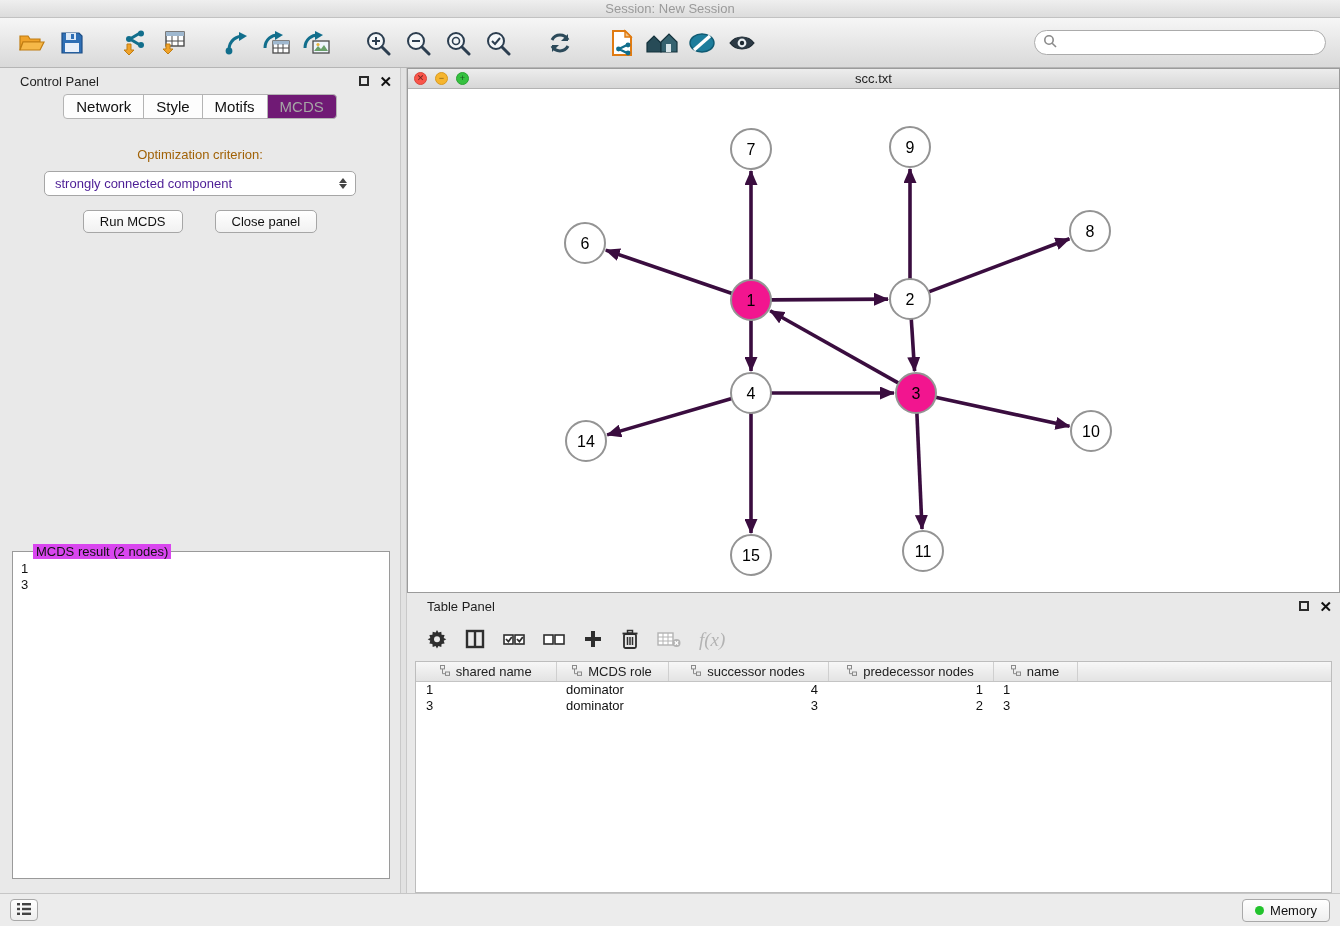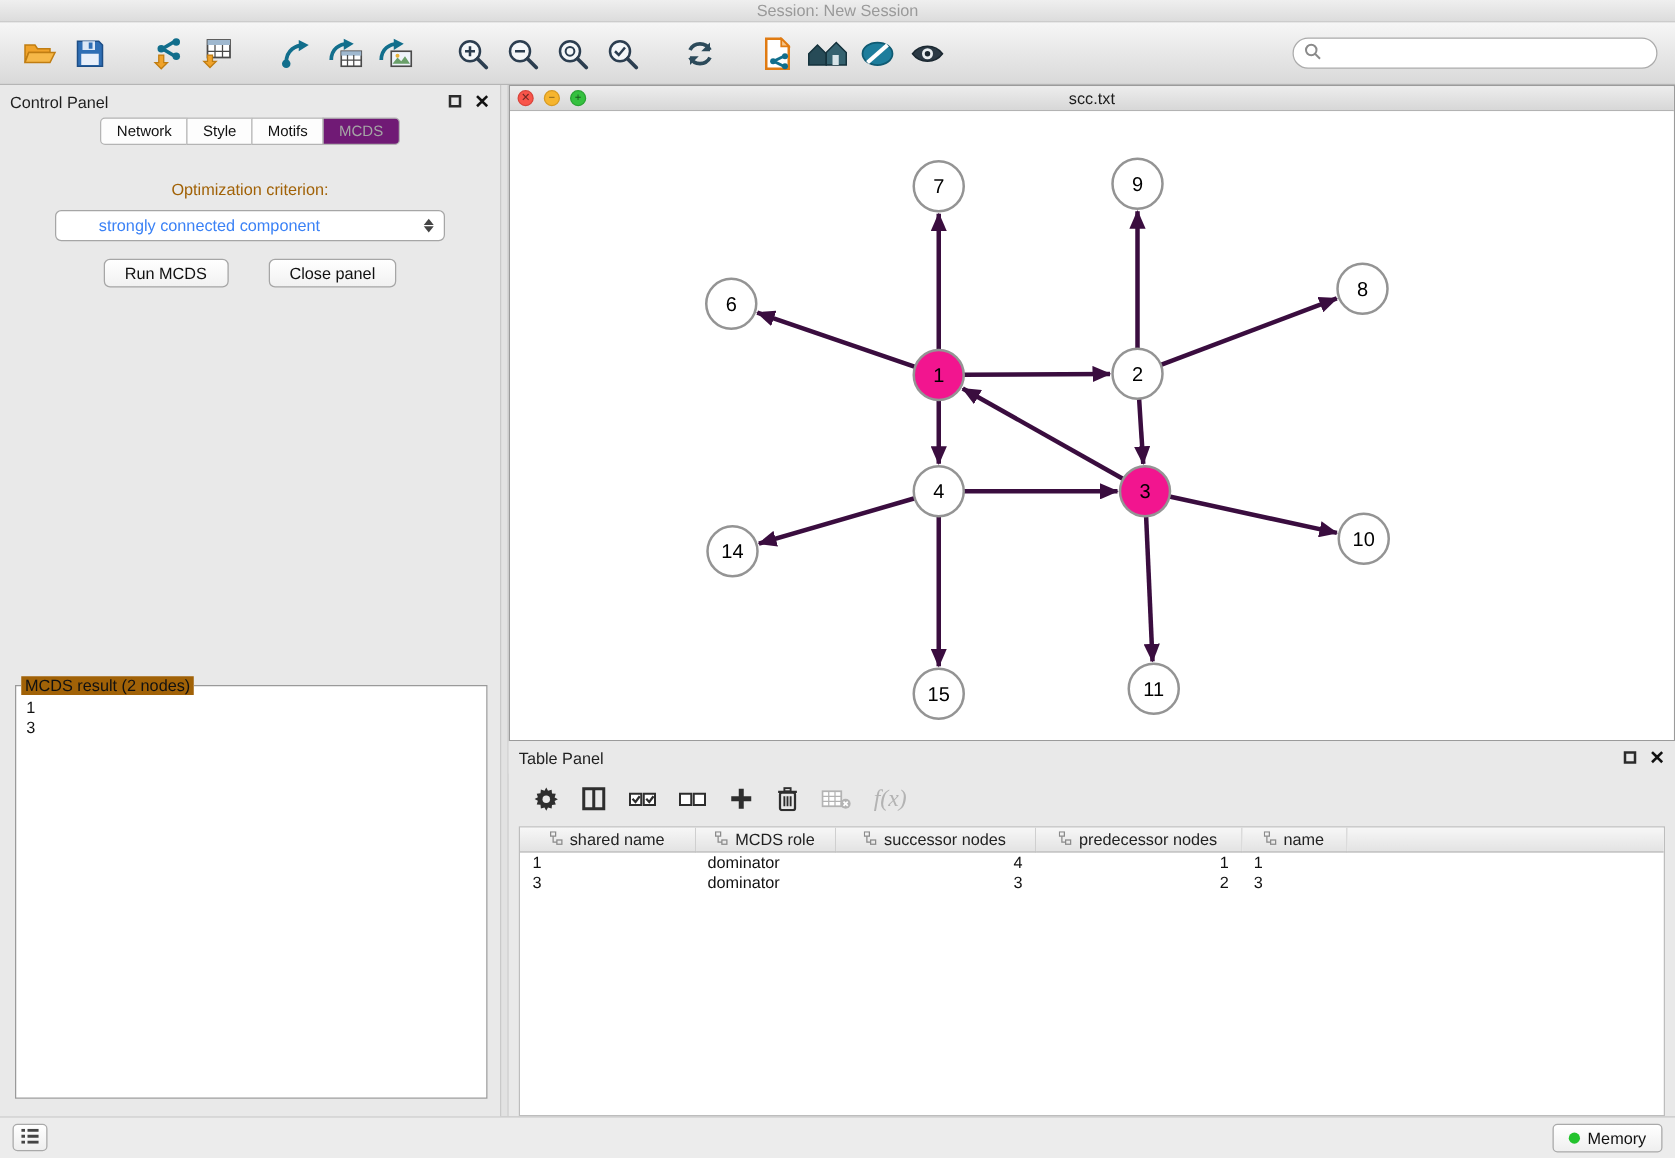--- a/index.html
+++ b/index.html
@@ -19,42 +19,42 @@
   .tb-btn svg { display:block; }
   .search-box { margin-left:auto; width:292px; height:25px; background:#fff; border:1px solid #ababab; border-radius:13px;
                 display:flex; align-items:center; padding:0 8px; gap:6px; }
   .search-box input { border:none; outline:none; flex:1; font-size:13px; font-family:"Liberation Sans",sans-serif; background:transparent; }
 
   
   .main { flex:1; display:flex; min-height:0; }
 
   
   .control-panel { width:400px; flex:0 0 400px; background:#e9e9e9; display:flex; flex-direction:column; position:relative; }
-  .panel-header { height:26px; flex:0 0 26px; display:flex; align-items:center; padding:12px 8px; color:#1f1f1f; background:#e9e9e9; }
+  .panel-header { height:26px; flex:0 0 26px; display:flex; align-items:center; padding:12px 8px; color:#1f1f1f; background:#e9e9e9;margin-left:12px; }
   .panel-header .ph-title { flex:1; }
   .ph-float { width:10px; height:10px; border:2px solid #2b2b2b; display:inline-block; margin-right:10px; cursor:pointer; }
   .ph-close { font-weight:bold; font-size:15px; color:#111; cursor:pointer; line-height:1; }
   .cp-tabs, .table-tabs { display:flex; justify-content:center; }
-  .tab { border:1px solid #b4b4b4; background:#fdfdfd; padding:3px 12px; margin-left:-1px; cursor:pointer; font-size:12px; color:#111; }
+  .tab { border:1px solid #b4b4b4; background:#fdfdfd; padding:3px 12px; margin-left:-1px; cursor:pointer; font-size:15px; color:#111; }
   .tab:first-child { border-top-left-radius:4px; border-bottom-left-radius:4px; margin-left:0; }
   .tab:last-child { border-top-right-radius:4px; border-bottom-right-radius:4px; }
   .tab.active { background:#701a75; color:#a5a5a5; }
   .cp-body { flex:1; position:relative; }
   .opt-label { text-align:center; margin-top:28px; color:#a16207; }
   .dropdown { width:312px; height:25px; margin:9px auto 0 auto; background:#fff; border:1px solid #a6a6a6; border-radius:5px;
               display:flex; align-items:center; padding:0 6px 0 10px; cursor:pointer; }
-  .dropdown .dd-value { flex:1; color:#3b82f6;margin-left:24px; }
+  .dropdown .dd-value { flex:1; color:#4c1d95; }
   .dd-stepper { display:flex; flex-direction:column; align-items:center; gap:1px; padding:0 2px; }
   .dd-stepper .up { width:0; height:0; border-left:4px solid transparent; border-right:4px solid transparent; border-bottom:5px solid #444; }
   .dd-stepper .down { width:0; height:0; border-left:4px solid transparent; border-right:4px solid transparent; border-top:5px solid #444; }
   .btn-row { display:flex; justify-content:center; gap:32px; margin-top:14px; }
   .btn { height:23px; padding:0 16px; background:linear-gradient(#ffffff,#f1f1f1); border:1px solid #a6a6a6; border-radius:5px;
          font-size:13px; font-family:"Liberation Sans",sans-serif; color:#111; cursor:pointer; }
   .result-box { position:absolute; left:12px; right:10px; top:425px; bottom:14px; border:1px solid #9a9a9a; background:#fff; }
-  .result-box legend { margin-left:4px; padding:0 3px; background:#a16207; color:#111; font-size:13px; }
+  .result-box legend { margin-left:20px; padding:0 3px; background:#d946ef; color:#111; font-size:13px; }
   .result-lines { padding:2px 8px; color:#111; line-height:16px; }
 
   .splitter { width:7px; flex:0 0 7px; background:#e2e2e2; border-left:1px solid #c9c9c9; border-right:1px solid #c9c9c9; cursor:col-resize; }
 
   
   .right-side { flex:1; display:flex; flex-direction:column; min-width:0; }
 
   .network-frame { height:525px; flex:0 0 525px; border:1px solid #9b9b9b; display:flex; flex-direction:column; background:#fff; }
   .frame-titlebar { height:20px; flex:0 0 20px; background:linear-gradient(#ededed,#d7d7d7); border-bottom:1px solid #b3b3b3;
                     display:flex; align-items:center; padding:0 6px; position:relative; }

